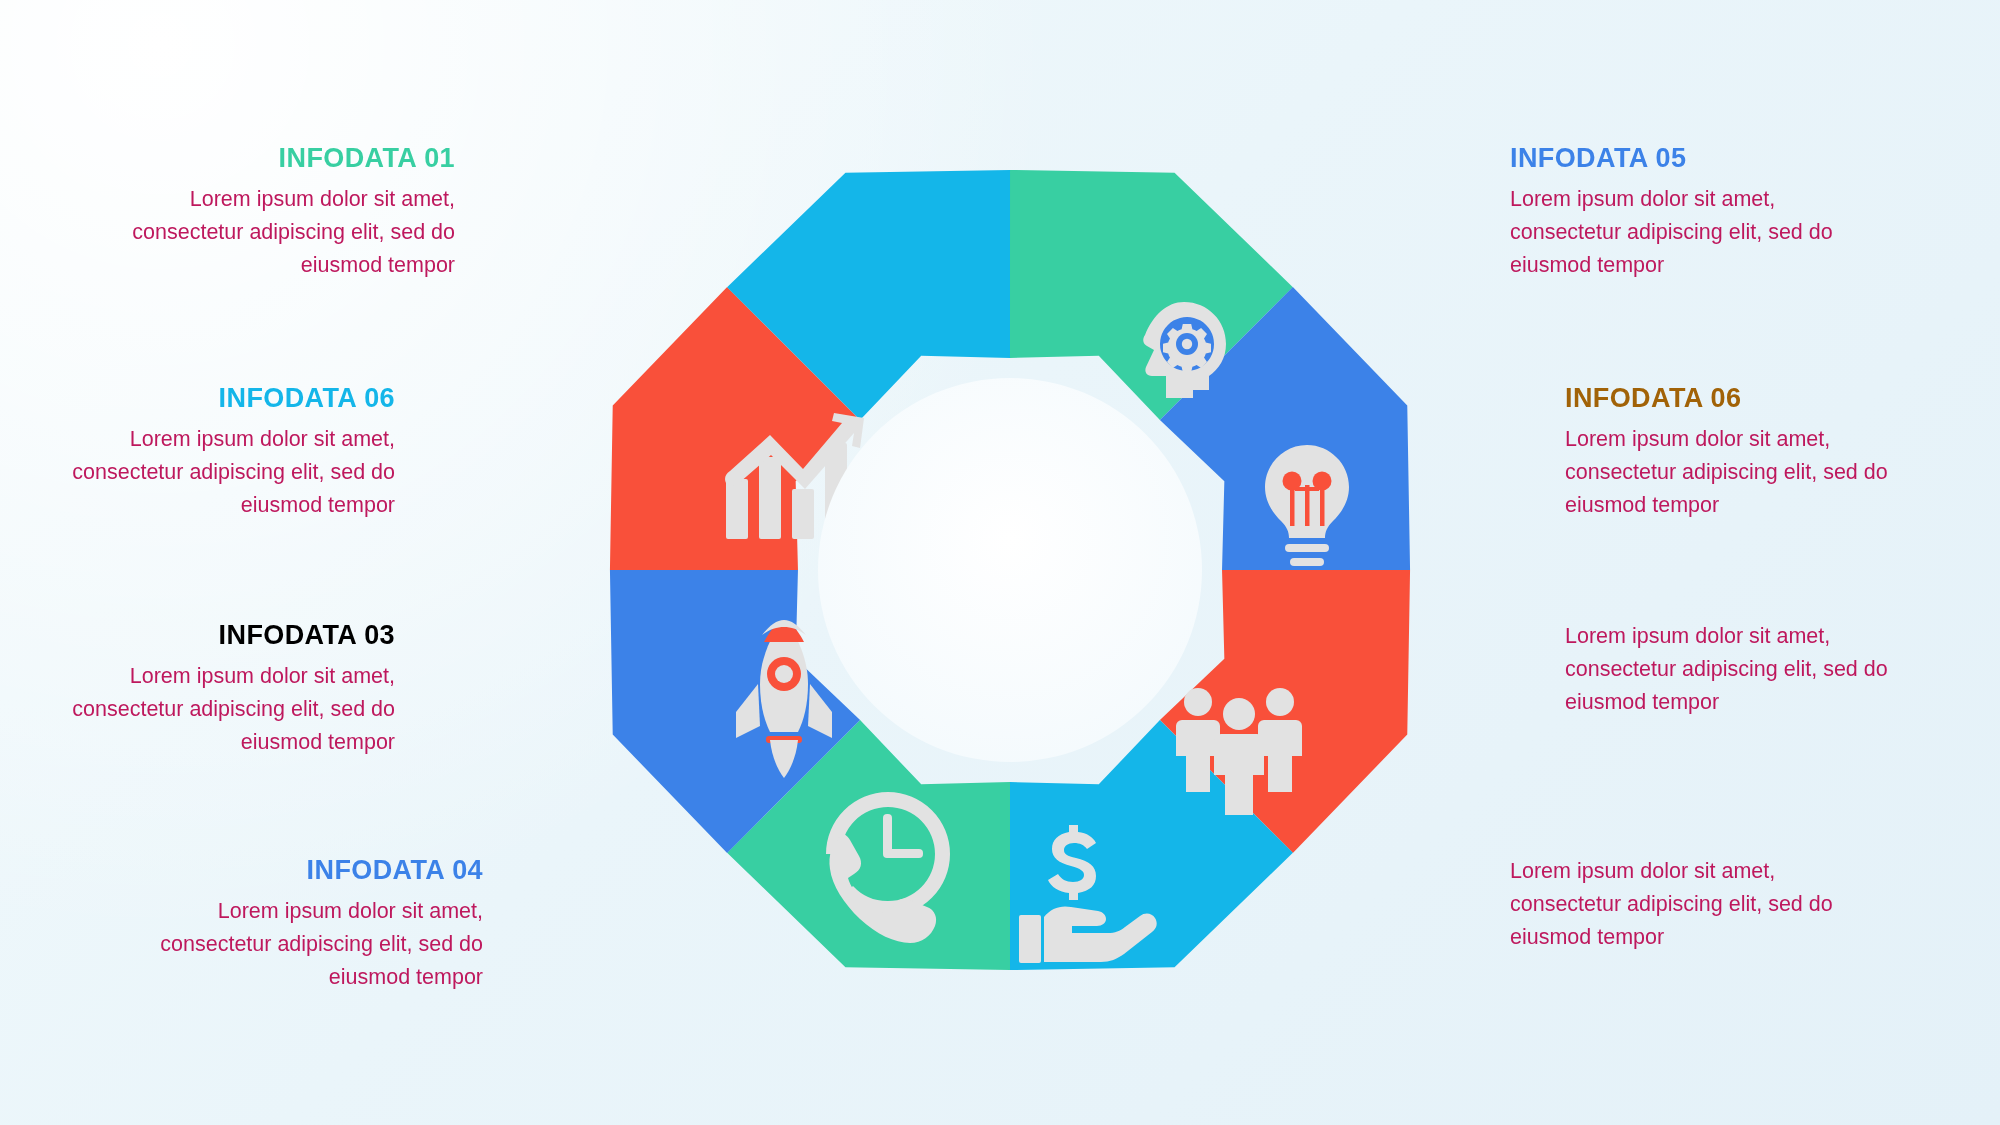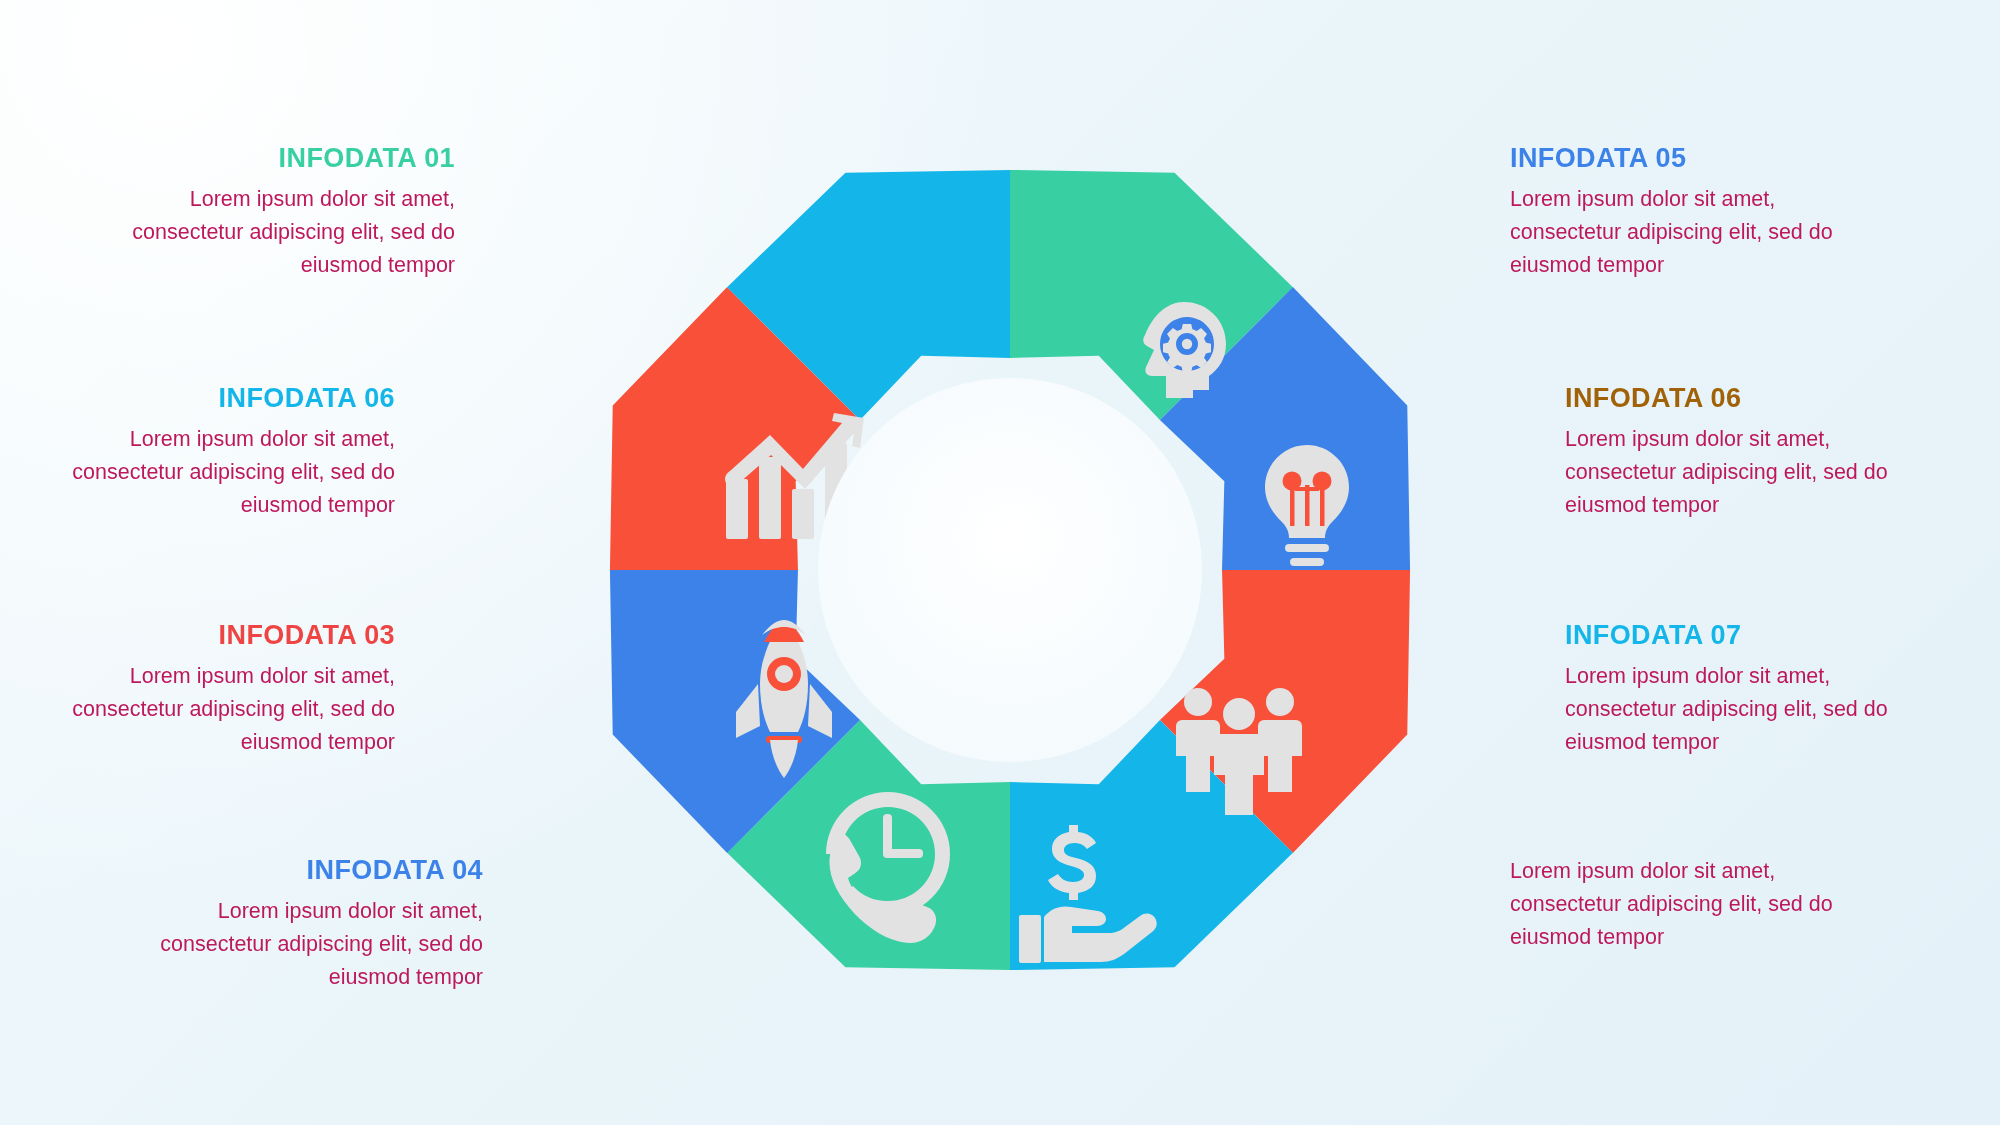--- a/index.html
+++ b/index.html
@@ -208,41 +208,40 @@
     <div class="title" style="color:#38cfa2">INFODATA 01</div>
     <div class="desc">Lorem ipsum dolor sit amet, consectetur adipiscing elit, sed do eiusmod tempor</div>
   </div>
 
   <div class="block left" id="b2">
     <div class="title" style="color:#14b6e9">INFODATA 06</div>
     <div class="desc">Lorem ipsum dolor sit amet, consectetur adipiscing elit, sed do eiusmod tempor</div>
   </div>
 
   <div class="block left" id="b3">
-    <div class="title" style="color:#ef4444">INFODATA 03</div>
+    <div class="title" style="color:#000000">INFODATA 03</div>
     <div class="desc">Lorem ipsum dolor sit amet, consectetur adipiscing elit, sed do eiusmod tempor</div>
   </div>
 
   <div class="block left" id="b4">
     <div class="title" style="color:#3c82e8">INFODATA 04</div>
     <div class="desc">Lorem ipsum dolor sit amet, consectetur adipiscing elit, sed do eiusmod tempor</div>
   </div>
 
   <div class="block right" id="b5">
     <div class="title" style="color:#3c82e8">INFODATA 05</div>
     <div class="desc">Lorem ipsum dolor sit amet, consectetur adipiscing elit, sed do eiusmod tempor</div>
   </div>
 
   <div class="block right" id="b6">
     <div class="title" style="color:#a16207">INFODATA 06</div>
     <div class="desc">Lorem ipsum dolor sit amet, consectetur adipiscing elit, sed do eiusmod tempor</div>
   </div>
 
   <div class="block right" id="b7">
-    <div class="title" style="color:#14b6e9">INFODATA 07</div>
     <div class="desc">Lorem ipsum dolor sit amet, consectetur adipiscing elit, sed do eiusmod tempor</div>
   </div>
 
   <div class="block right" id="b8">
     <div class="desc">Lorem ipsum dolor sit amet, consectetur adipiscing elit, sed do eiusmod tempor</div>
   </div>
 
 </div>
 
 </body></html>

